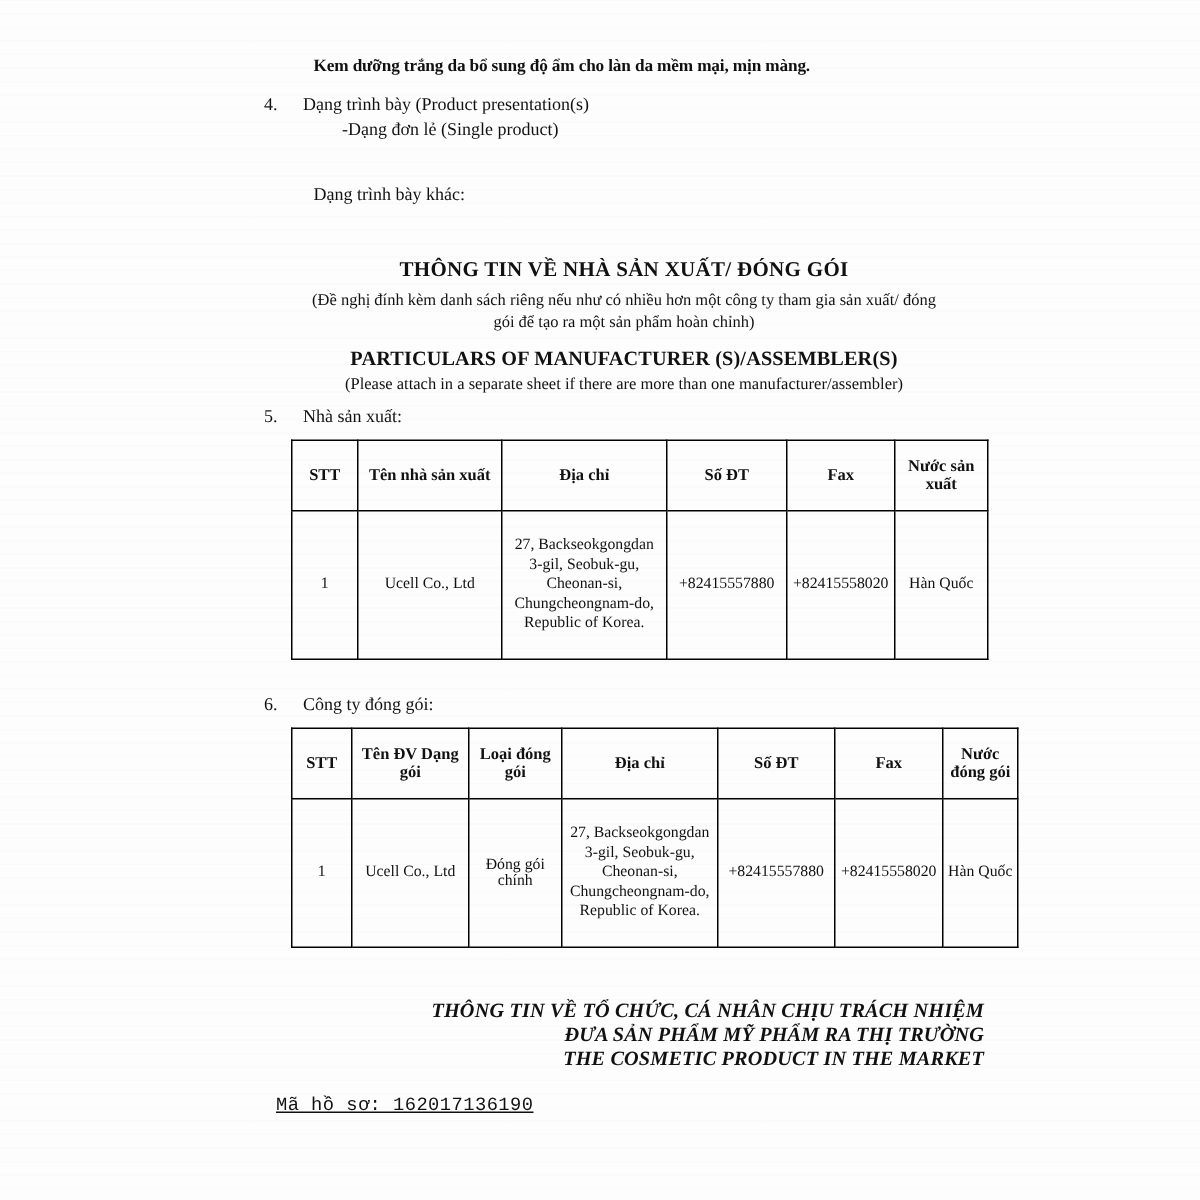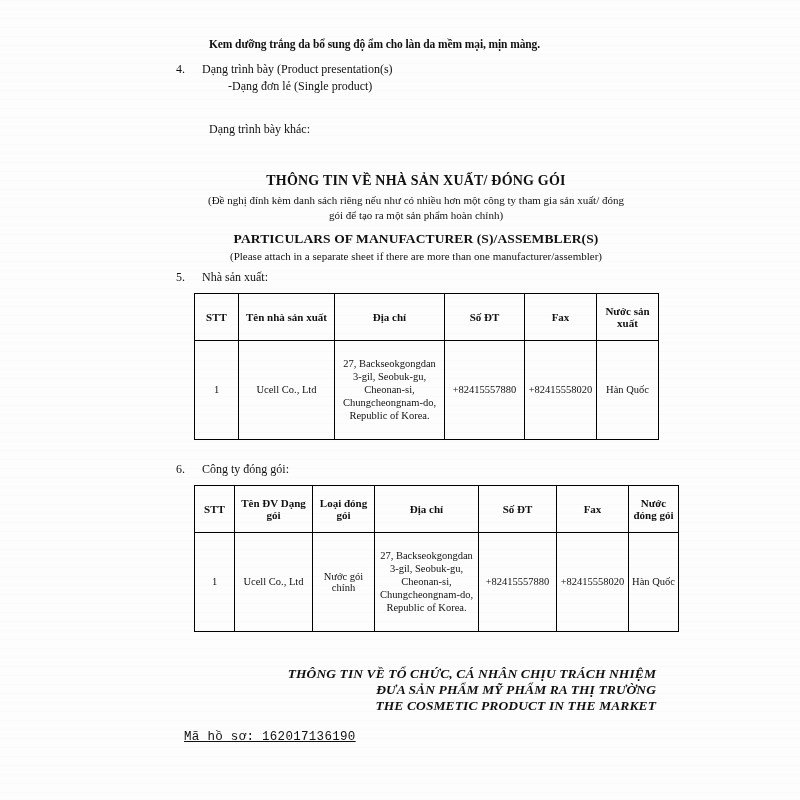--- a/index.html
+++ b/index.html
@@ -245,21 +245,21 @@
             <td>Địa chỉ</td>
             <td>Số ĐT</td>
             <td>Fax</td>
             <td>Nước đóng gói</td>
           </tr>
         </thead>
         <tbody>
           <tr class="body-row">
             <td>1</td>
             <td>Ucell Co., Ltd</td>
-            <td>Nước gói chính</td>
+            <td>Đóng gói chính</td>
             <td class="addr-cell">27, Backseokgongdan 3-gil, Seobuk-gu, Cheonan-si, Chungcheongnam-do, Republic of Korea.</td>
             <td>+82415557880</td>
             <td>+82415558020</td>
             <td>Hàn Quốc</td>
           </tr>
         </tbody>
       </table>
     </div>
 
     <div class="footer-block">

